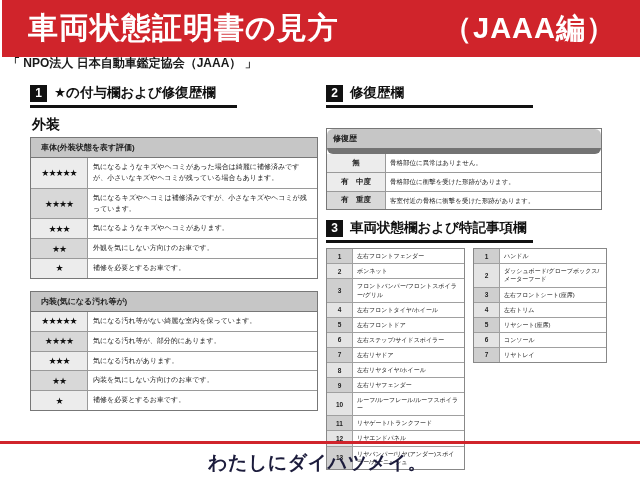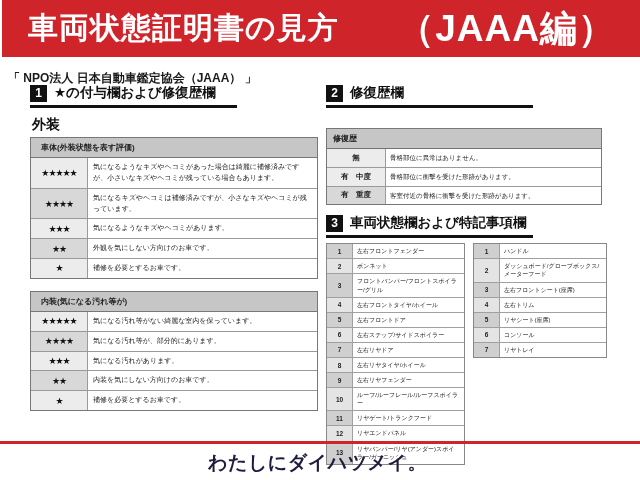--- a/index.html
+++ b/index.html
@@ -10,24 +10,24 @@
     color:#111;
   }
   
   .banner{
     position:absolute;left:2px;top:0;width:640px;height:57px;
     background:var(--accent,#d0242b);
     display:flex;align-items:center;justify-content:space-between;
     padding:0 26px;box-sizing:border-box;
   }
   .banner .title{color:#fff;font-size:30px;font-weight:bold;letter-spacing:1px;}
-  .banner .edition{color:#fff;font-size:37px;font-weight:bold;letter-spacing:1px;}
+  .banner .edition{color:#fff;font-size:29px;font-weight:bold;letter-spacing:1px;}
   
   .source-note{
-    position:absolute;left:8px;top:70px;font-size:12px;font-weight:bold;color:#1a1a1a;
+    position:absolute;left:8px;top:55px;font-size:12px;font-weight:bold;color:#1a1a1a;
   }
   
   .col-left{position:absolute;left:30px;top:84px;width:290px;}
   .col-right{position:absolute;left:326px;top:84px;width:292px;}
   
   .sec-head{display:flex;align-items:center;gap:7px;}
   .sec-num{
     width:17px;height:17px;background:#111;color:#fff;flex:none;
     display:flex;align-items:center;justify-content:center;
     font-size:12px;font-weight:bold;
@@ -53,21 +53,21 @@
   .rt-rows .rt-row.odd  .rt-stars{background:#ececec;}
   .rt-rows .rt-row.even .rt-stars{background:#d8d8d8;}
   .rt-desc{
     flex:1;font-size:7px;line-height:1.55;color:#222;
     padding:4px 5px;display:flex;align-items:center;
   }
   
   .repair-table{width:276px;border:1px solid #777;box-sizing:border-box;margin-top:20px;background:#fff;}
   .rp-header{
     background:#c6c6c6;font-size:8px;font-weight:bold;color:#222;
-    padding:4px 6px;border-bottom:1px solid #737373;
+    padding:4px 6px;border-bottom:6px solid #737373;border-radius:6px;
   }
   .rp-row{display:flex;border-bottom:1px solid #9a9a9a;}
   .rp-rows .rp-row:last-child{border-bottom:none;}
   .rp-grade{
     width:54px;flex:none;display:flex;align-items:center;justify-content:center;
     font-size:7.5px;font-weight:bold;color:#222;border-right:1px solid #9a9a9a;
     padding:3px 2px;text-align:center;
   }
   .rp-rows .rp-row.odd  .rp-grade{background:#ececec;}
   .rp-rows .rp-row.even .rp-grade{background:#d8d8d8;}

